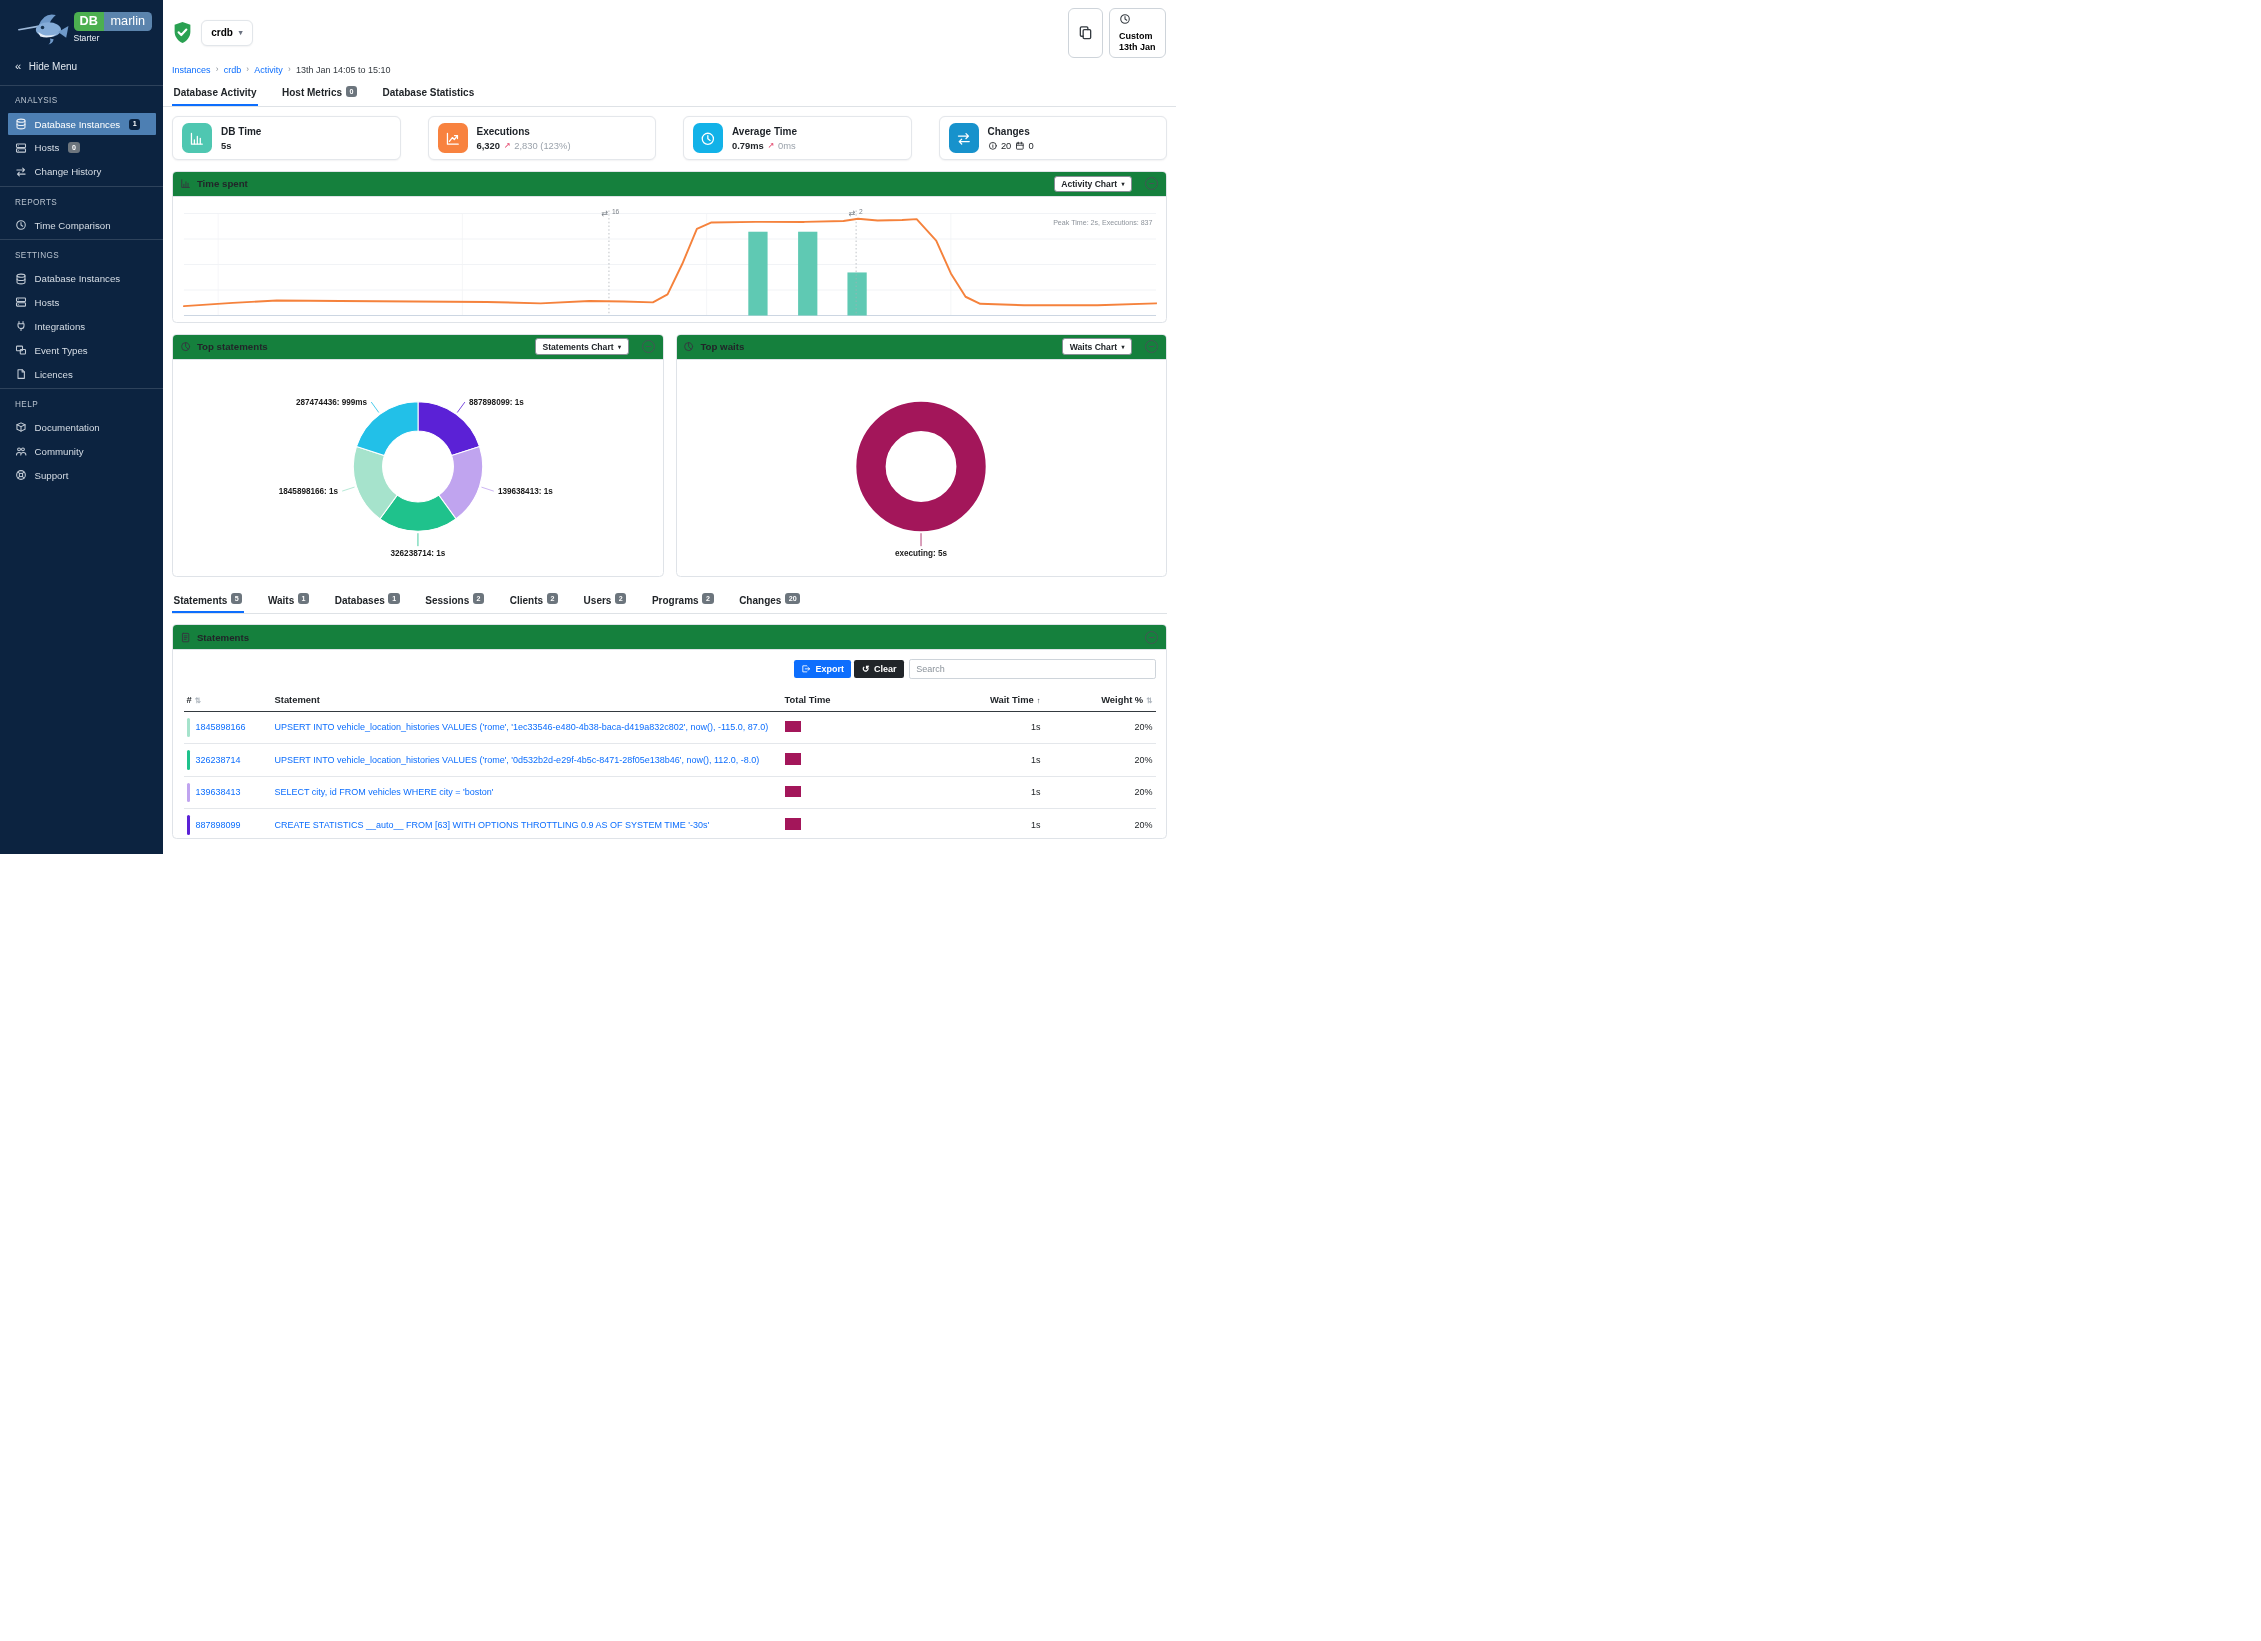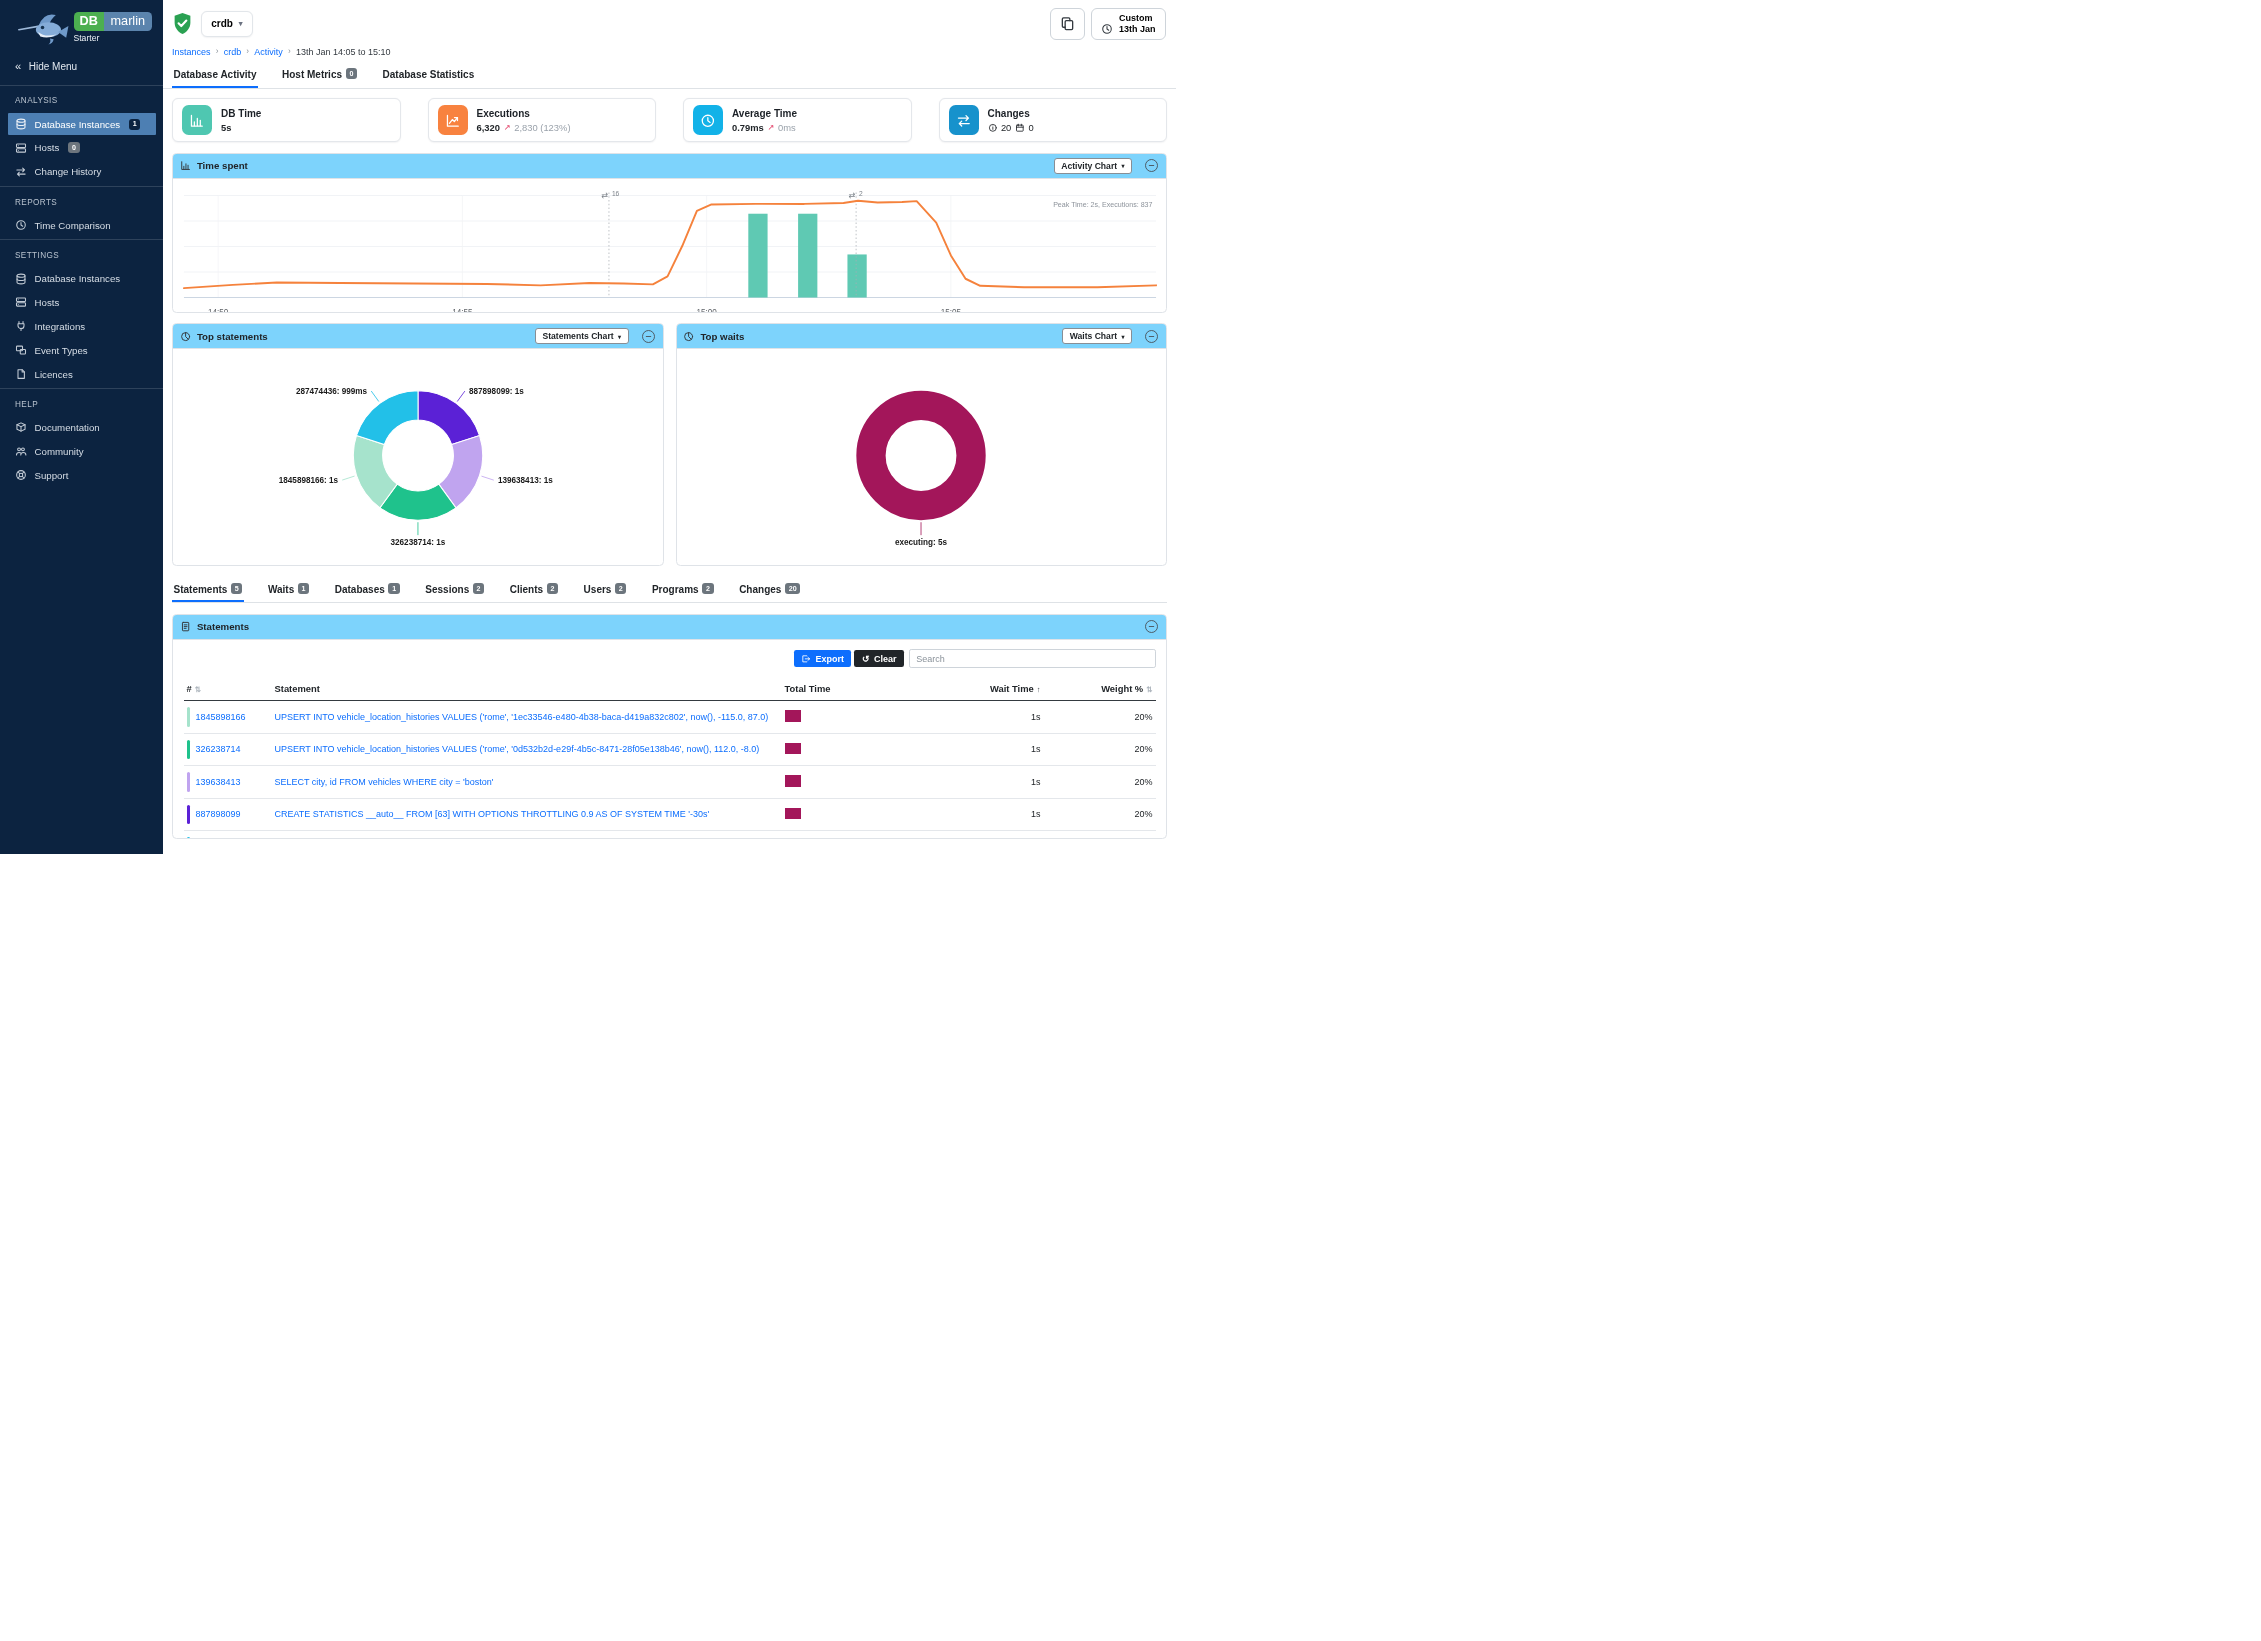--- a/index.html
+++ b/index.html
@@ -29,21 +29,21 @@
   .icon svg { width:100%; height:100%; fill:none; stroke:currentColor; stroke-width:1.4; stroke-linecap:round; stroke-linejoin:round; display:block; }
   
   main { flex:1; display:flex; flex-direction:column; background:#fff; min-width:0; }
   .topbar { display:flex; align-items:center; padding:7.5px 10.5px 0 9px; }
   .shield { width:21px; height:23px; margin-right:7.5px; }
   .instance-btn { display:flex; align-items:center; gap:6px; border:0.7px solid #e2e6ea; border-radius:6px; background:#fff; padding:6.7px 9.7px; font-size:10px; font-weight:bold; cursor:pointer; box-shadow:0 0.7px 1.5px rgba(16,24,40,.05); }
   .instance-btn .caret { font-size:7.5px; color:#6b7280; }
   .topbar-right { margin-left:auto; display:flex; gap:6px; }
   .icon-btn { border:0.7px solid #ced4da; border-radius:6px; background:#fff; padding:7.5px 9px; cursor:pointer; display:flex; align-items:center; }
   .icon-btn .icon { width:15px; height:15px; color:#343a40; }
-  .range-btn { border:0.7px solid #ced4da; border-radius:6px; background:#fff; padding:4.5px 9px; cursor:pointer; display:flex; align-items:flex-end; gap:6px; }
+  .range-btn { border:0.7px solid #ced4da; border-radius:6px; background:#fff; padding:4.5px 9px; cursor:pointer; display:flex; align-items:flex-start; gap:6px;flex-direction:column; }
   .range-btn .icon { width:12px; height:12px; color:#343a40; }
   .range-txt { font-size:9px; font-weight:bold; line-height:1.2; text-align:left; }
   .breadcrumbs { padding:6.7px 10.5px 6.7px 9px; font-size:9px; display:flex; gap:5.2px; align-items:center; }
   .breadcrumbs a { color:#0d6efd; text-decoration:none; cursor:pointer; }
   .breadcrumbs .sep { color:#8a929a; font-size:8.2px; }
   .breadcrumbs .current { color:#343a40; }
   
   .tabs { display:flex; padding:0 9px; border-bottom:0.7px solid #dee2e6; }
   .tab { margin-right:22.5px; padding:6px 1.5px 5.2px; font-size:10px; font-weight:600; color:#212529; border-bottom:2.2px solid transparent; cursor:pointer; white-space:nowrap; }
   .tab.active { border-bottom-color:#0d6efd; }
@@ -55,21 +55,21 @@
   .metric-icon .icon { width:15.7px; height:15.7px; }
   .metric-icon .icon svg { stroke-width:1.3; }
   .card-title { font-size:10px; font-weight:bold; color:#1c2127; }
   .card-value { font-size:9.4px; margin-top:3px; display:flex; align-items:center; gap:3.7px; }
   .card-value b { font-weight:bold; }
   .up-arrow { color:#e0315b; font-size:8.2px; }
   .delta { color:#9aa2ab; }
   .mini-ic { width:9.7px; height:9.7px; color:#212529; display:inline-block; }
   
   .panel { margin:10.5px 9px 0; border:0.7px solid #dfe3e8; border-radius:4.5px; background:#fff; overflow:hidden; }
-  .panel-head { display:flex; align-items:center; gap:6px; background:#7dd3fc; border-bottom:0.7px solid #dfe3e8; padding:3.7px 6.7px; height:25px; }
+  .panel-head { display:flex; align-items:center; gap:6px; background:#15803d; border-bottom:0.7px solid #dfe3e8; padding:3.7px 6.7px; height:25px; }
   .panel-head .icon { width:11.2px; height:11.2px; color:#343a40; }
   .panel-title { font-size:9.7px; font-weight:600; color:#212529; }
   .chart-btn { margin-left:auto; display:flex; align-items:center; gap:4.5px; border:0.7px solid #878e95; border-radius:3px; background:#fff; padding:2.2px 6.7px; font-size:8.6px; font-weight:600; color:#212529; cursor:pointer; }
   .chart-btn .caret { font-size:6px; }
   .collapse-btn { width:15px; height:15px; margin-left:6px; color:#495057; cursor:pointer; }
   .collapse-btn svg { width:100%; height:100%; fill:none; stroke:currentColor; stroke-width:1.2; }
   .chart-wrap { position:relative; padding:6px 7.5px 1.5px; }
   .peak-note { position:absolute; top:22.5px; right:13.5px; font-size:7.1px; color:#8d939b; }
   #time-chart { width:100%; height:153px; display:block; }
   .panel-row { display:flex; gap:12px; margin:10.5px 9px 0; }

